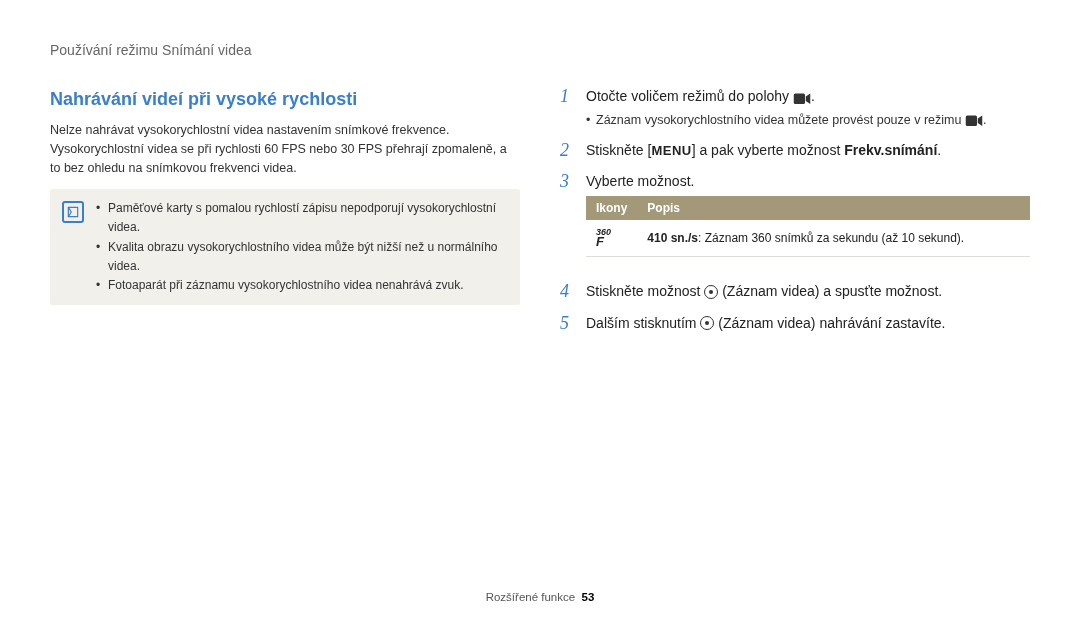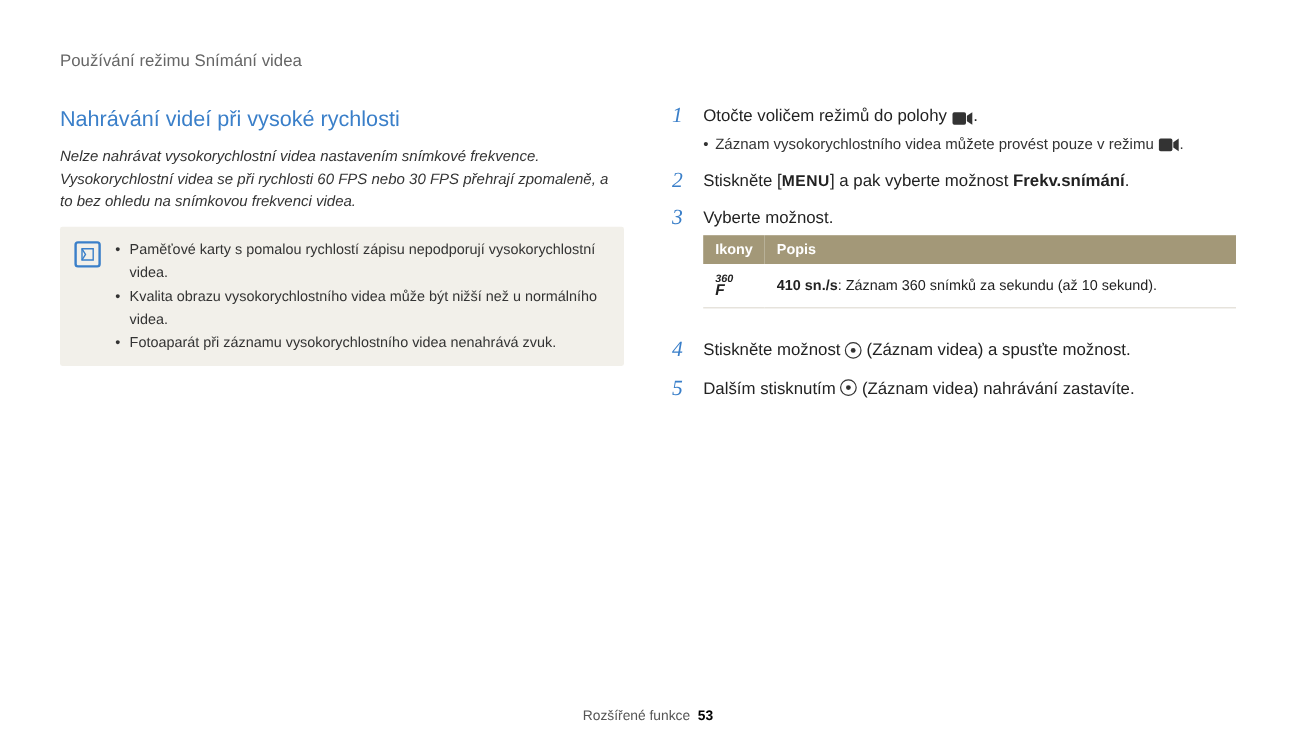--- a/index.html
+++ b/index.html
@@ -23,29 +23,28 @@
   .columns {
     display: flex;
     gap: 40px;
   }
   .col-left, .col-right {
     flex: 1;
   }
   .section-title {
     color: #3a7fc9;
     font-size: 18px;
-    font-weight: normal;
+    font-weight: bold;
     margin-bottom: 8px;
   }
   .para {
     color: #333;
     font-size: 12.5px;
     line-height: 1.5;
     margin-bottom: 12px;
-    font-style: italic;
   }
   .info-box {
     background: #f2f0ea;
     border-radius: 2px;
     padding: 10px 12px;
     display: flex;
     gap: 12px;
     align-items: flex-start;
     font-size: 12px;
   }

